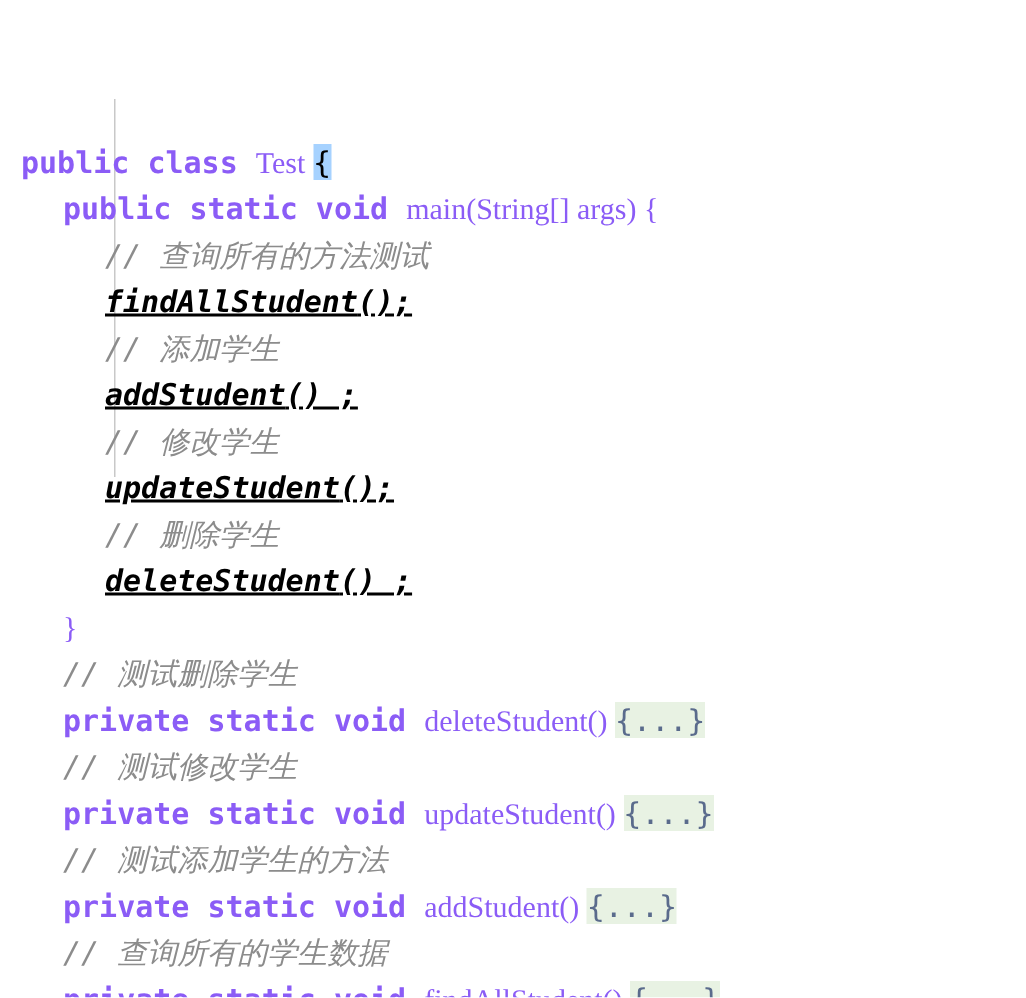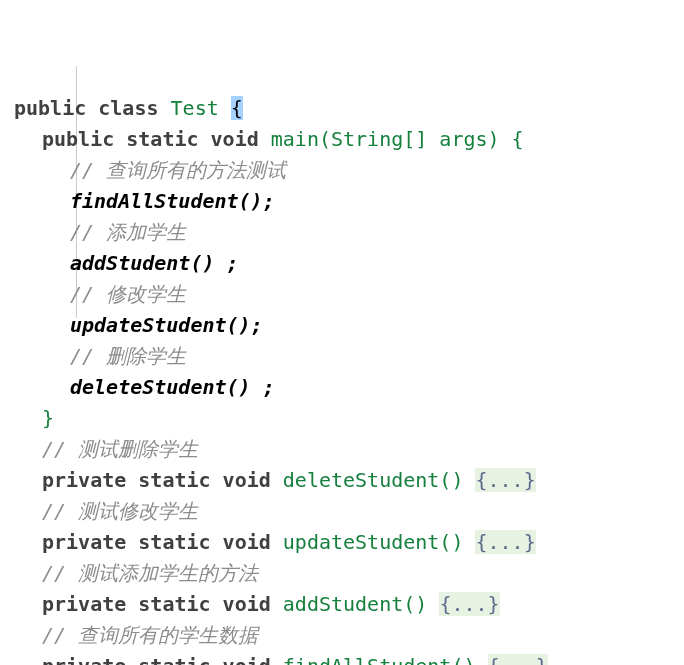--- a/index.html
+++ b/index.html
@@ -38,35 +38,37 @@
   .line {
     position: relative;
     height: 31px;
     padding-left: 14px;
     box-sizing: border-box;
     white-space: pre;
   }
 
   
   .kw {
-    color: #404040;
+    color: #8b5cf6;
     font-weight: bold;
   }
   .plain {
-    color: #15803d;
+    color: #8b5cf6;
+    font-family: Liberation Serif, serif;
   }
   .cmt {
     color: #8c8c8c;
     font-style: italic;
     text-align: center;
   }
   .call {
     color: #000000;
     font-weight: bold;
     font-style: italic;
+    text-decoration: underline;
   }
   .brace-match {
     background: #a6d2ff;
     color: #000000;
   }
   .fold {
     background: #e8f2e3;
     color: #5a6b8c;
   }
 </style>

